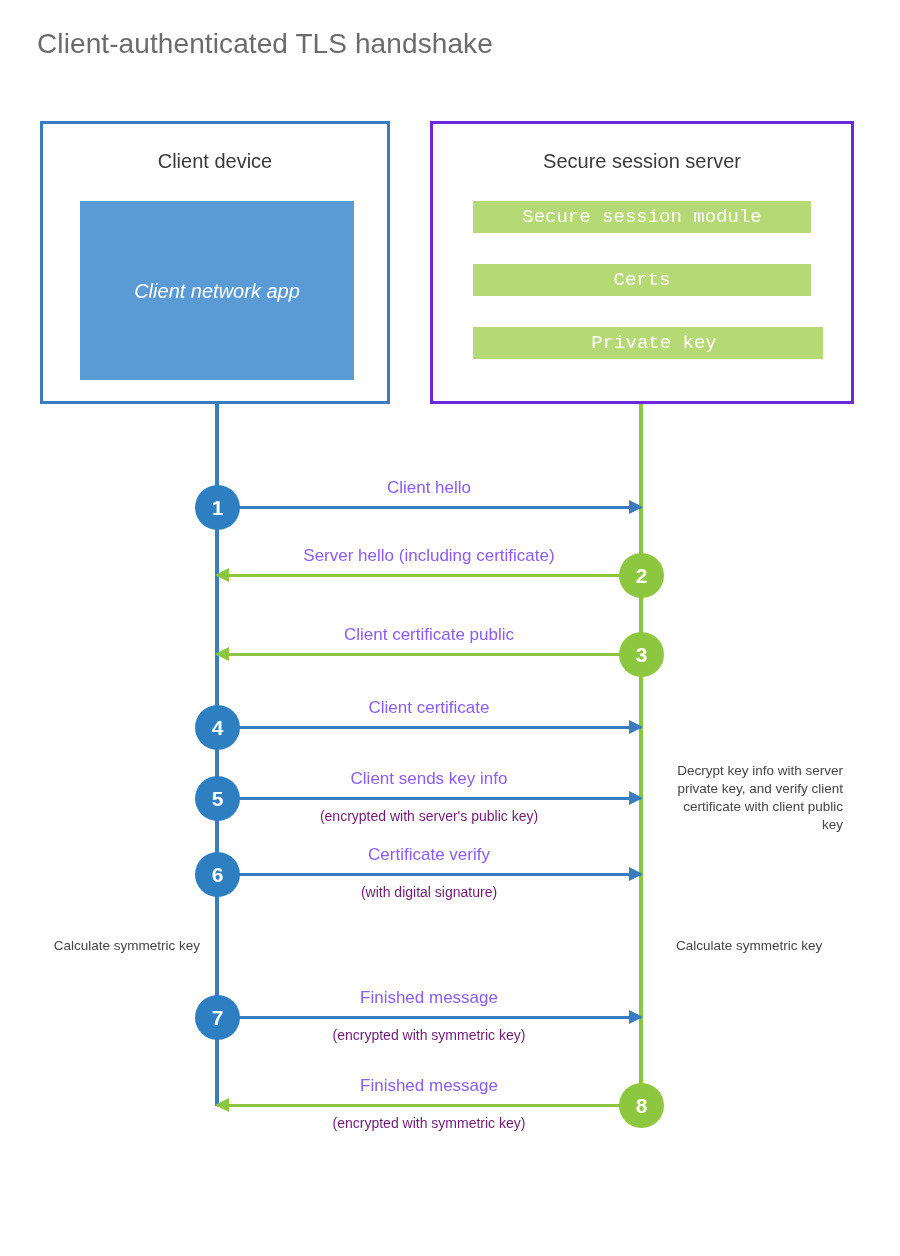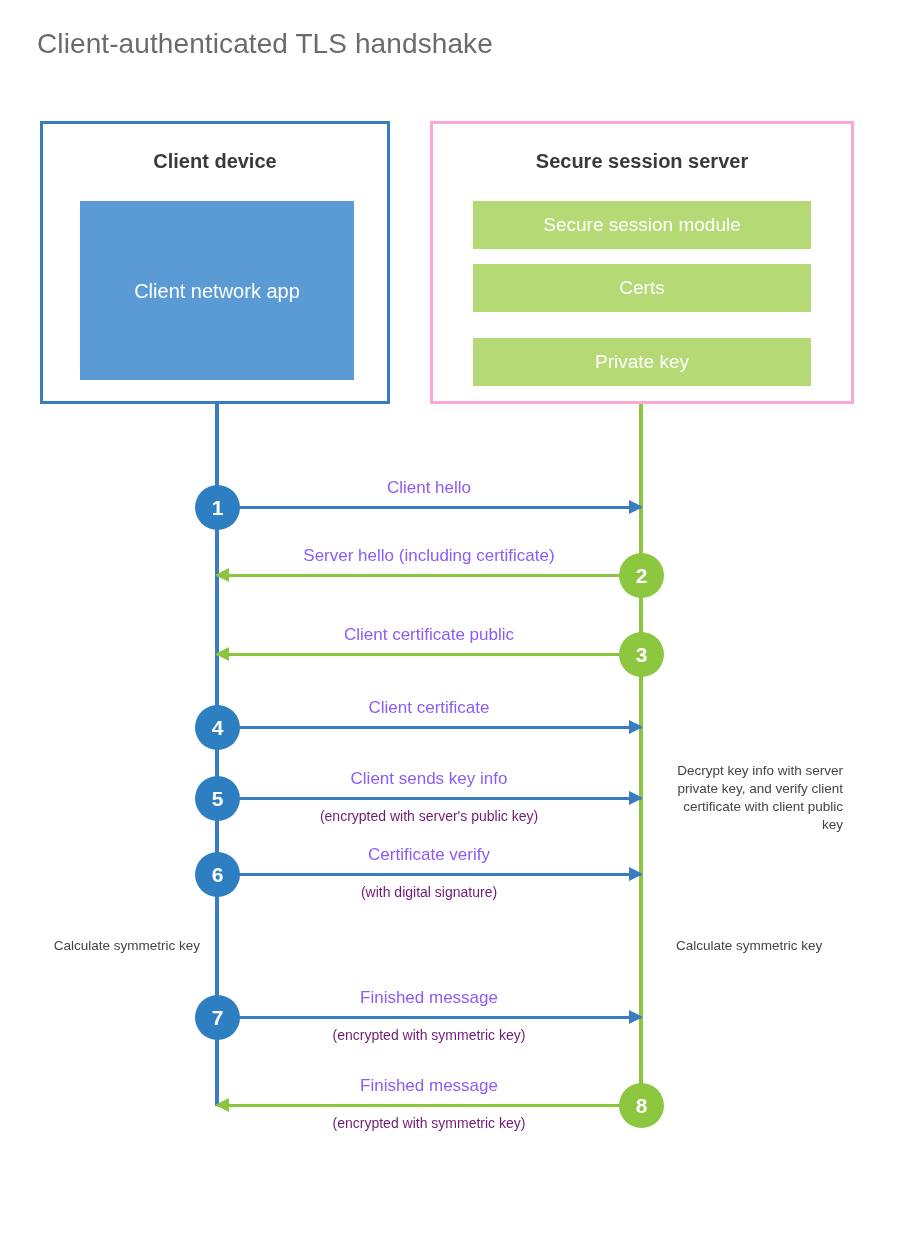--- a/index.html
+++ b/index.html
@@ -36,64 +36,66 @@
     top: 121px;
     width: 350px;
     height: 283px;
     border: 3px solid #3a7cc0;
   }
   #server-box {
     left: 430px;
     top: 121px;
     width: 424px;
     height: 283px;
-    border: 3px solid #f9a8d4;
+    border: 3px solid #6d28d9;
   }
   .party-title {
     position: absolute;
     left: 0;
     right: 0;
     top: 26px;
     text-align: center;
     font-size: 20px;
-    font-weight: bold;
+    font-weight: normal;
     color: #3a3a3a;
   }
   #client-app-block {
     position: absolute;
     left: 37px;
     top: 77px;
     width: 274px;
     height: 179px;
     background: #5b9bd5;
     color: #ffffff;
     font-size: 20px;
     line-height: 28px;
     text-align: center;
     display: flex;
     align-items: center;
     justify-content: center;
     padding: 0 10px;
     box-sizing: border-box;
+    font-style: italic;
   }
   .server-bar {
     position: absolute;
     left: 40px;
     width: 338px;
-    height: 48px;
+    height: 32px;
     background: #b5d974;
     color: #ffffff;
     font-size: 19px;
     display: flex;
     align-items: center;
     justify-content: center;
+    font-family: Liberation Mono, monospace;
   }
   #server-bar-0 { top: 77px; }
   #server-bar-1 { top: 140px; }
-  #server-bar-2 { top: 214px; }
+  #server-bar-2 { top: 203px; padding-left: 12px; }
 
   
   .lifeline {
     position: absolute;
     width: 4px;
   }
   #client-lifeline {
     left: 215px;
     top: 404px;
     height: 702px;

